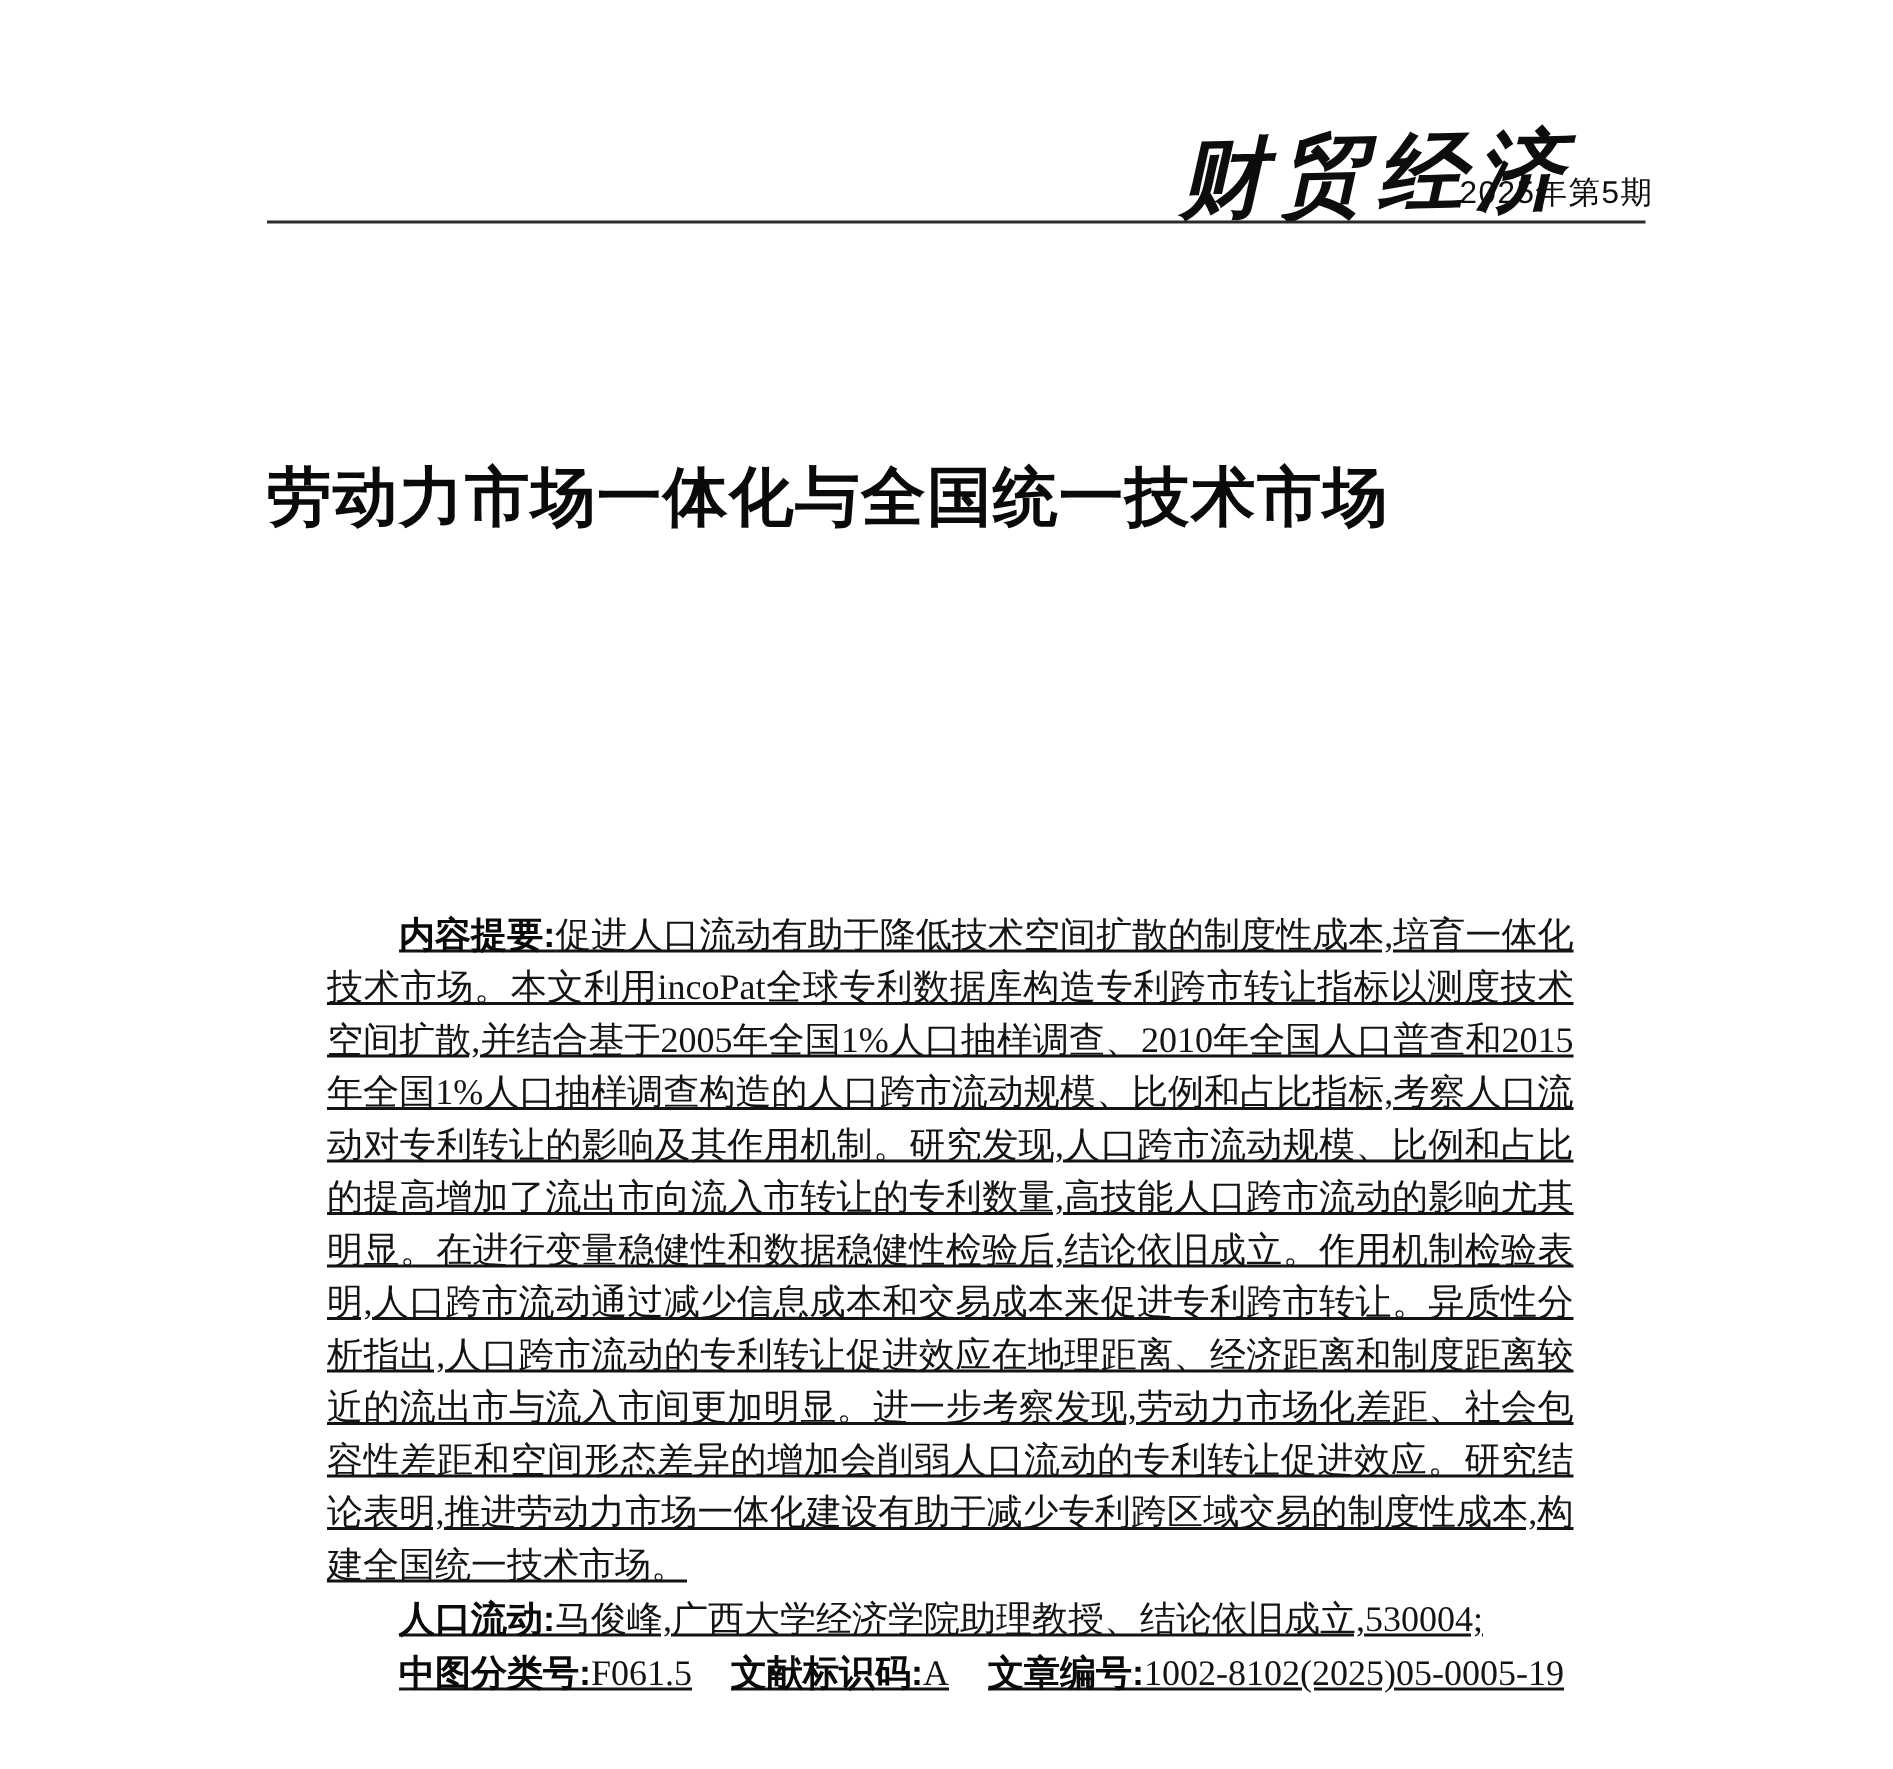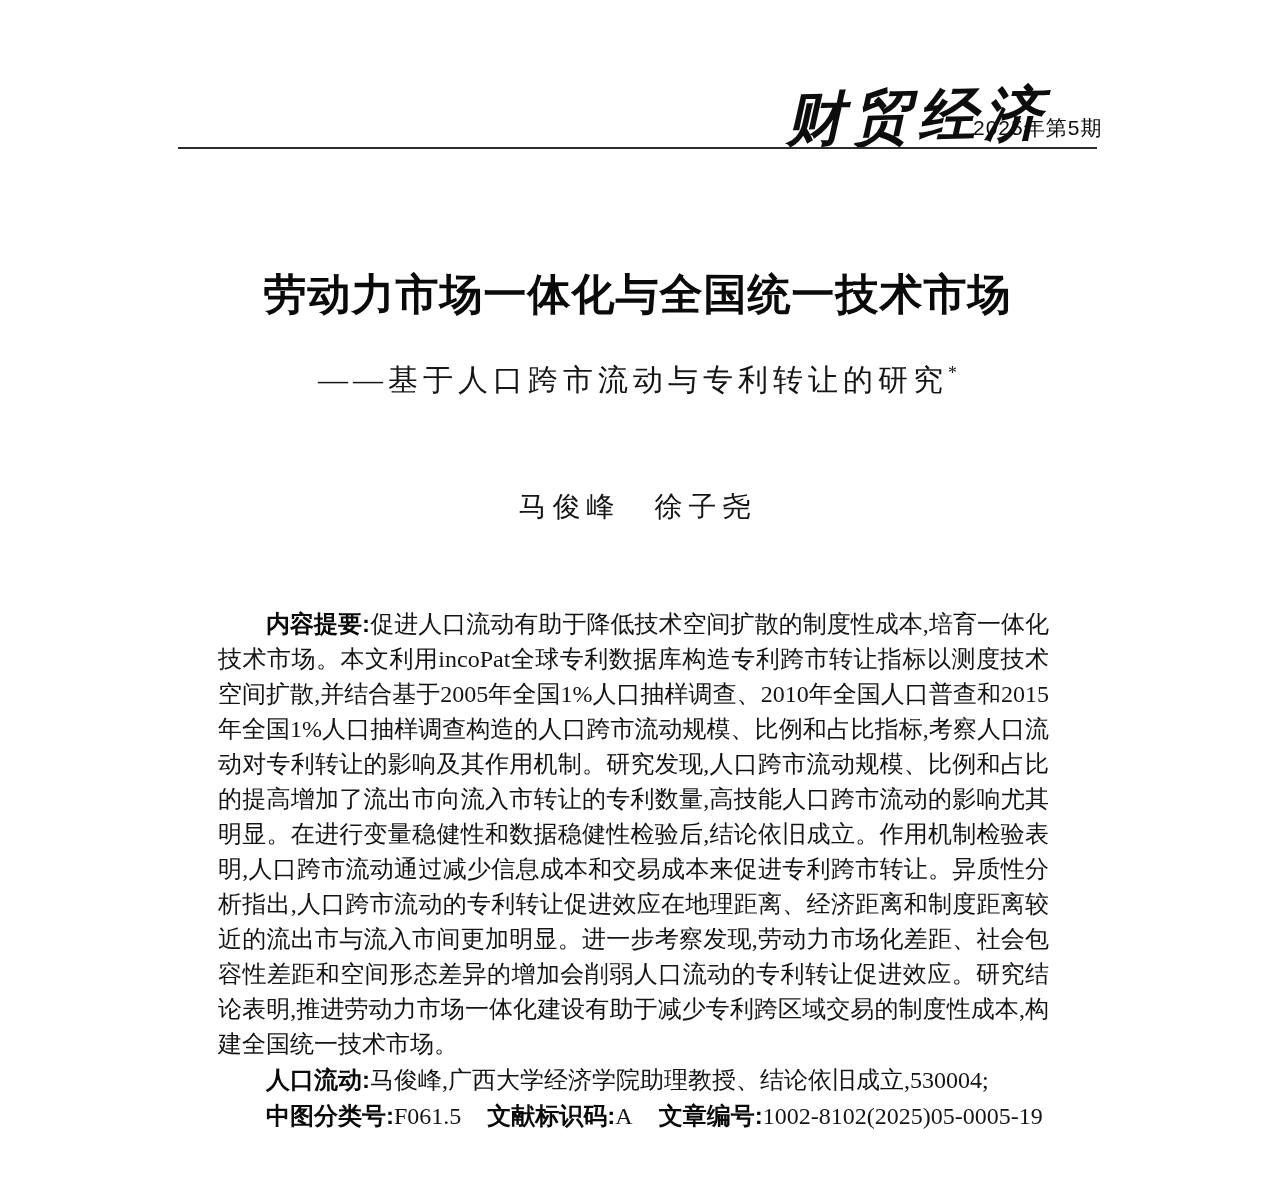--- a/index.html
+++ b/index.html
@@ -48,22 +48,22 @@
     width: 919px;
     height: 2px;
     background: #2b2b2b;
   }
 
   
   .title-band {
     position: absolute;
     left: 178px;
     width: 919px;
-    text-align: center;
     white-space: nowrap;
+    margin-top: 37px;
   }
   .article-title {
     top: 266px;
     font-family: "Liberation Sans", sans-serif;
     font-size: 43px;
     font-weight: bold;
     letter-spacing: 1px;
     color: #0a0a0a;
   }
   .article-subtitle {
@@ -94,21 +94,21 @@
     font-family: "Liberation Serif", serif;
     font-size: 24px;
     line-height: 35px;
     text-align: justify;
     color: #141414;
   }
   .front-matter p {
     margin: 0;
     padding: 0;
   }
-  .indent-2em { text-indent: 2em; }
+  .indent-2em { text-indent: 2em; text-decoration: underline; }
   .bio-cont {
     text-align: left;
     text-indent: 147px;
   }
   .fm-label {
     font-family: "Liberation Sans", sans-serif;
     font-weight: bold;
     font-style: normal;
     color: #0a0a0a;
   }
@@ -121,25 +121,21 @@
 <div class="page">
 
   <div class="journal-logo">财贸经济</div>
 
   <div class="issue-label">2025年第5期</div>
 
   <div class="header-rule"></div>
 
   <div class="title-band article-title">劳动力市场一体化与全国统一技术市场</div>
 
-  <div class="title-band article-subtitle">
-    <span>——基于人口跨市流动与专利转让的研究</span><sup>*</sup>
-  </div>
 
-  <div class="title-band article-authors">马俊峰　徐子尧</div>
 
   <div class="front-matter">
 
     <p class="indent-2em"><span class="fm-label">内容提要:</span><span>促进人口流动有助于降低技术空间扩散的制度性成本,培育一体化技术市场。本文利用incoPat全球专利数据库构造专利跨市转让指标以测度技术空间扩散,并结合基于2005年全国1%人口抽样调查、2010年全国人口普查和2015年全国1%人口抽样调查构造的人口跨市流动规模、比例和占比指标,考察人口流动对专利转让的影响及其作用机制。研究发现,人口跨市流动规模、比例和占比的提高增加了流出市向流入市转让的专利数量,高技能人口跨市流动的影响尤其明显。在进行变量稳健性和数据稳健性检验后,结论依旧成立。作用机制检验表明,人口跨市流动通过减少信息成本和交易成本来促进专利跨市转让。异质性分析指出,人口跨市流动的专利转让促进效应在地理距离、经济距离和制度距离较近的流出市与流入市间更加明显。进一步考察发现,劳动力市场化差距、社会包容性差距和空间形态差异的增加会削弱人口流动的专利转让促进效应。研究结论表明,推进劳动力市场一体化建设有助于减少专利跨区域交易的制度性成本,构建全国统一技术市场。</span></p>
 
 
     <p class="indent-2em"><span class="fm-label">人口流动:</span><span>马俊峰,广西大学经济学院助理教授、结论依旧成立,530004;</span></p>
 
 
     <p class="indent-2em class-line"><span class="fm-label">中图分类号:</span><span>F061.5</span><span class="class-gap"></span><span class="fm-label">文献标识码:</span><span>A</span><span class="class-gap"></span><span class="fm-label">文章编号:</span><span>1002-8102(2025)05-0005-19</span></p>

